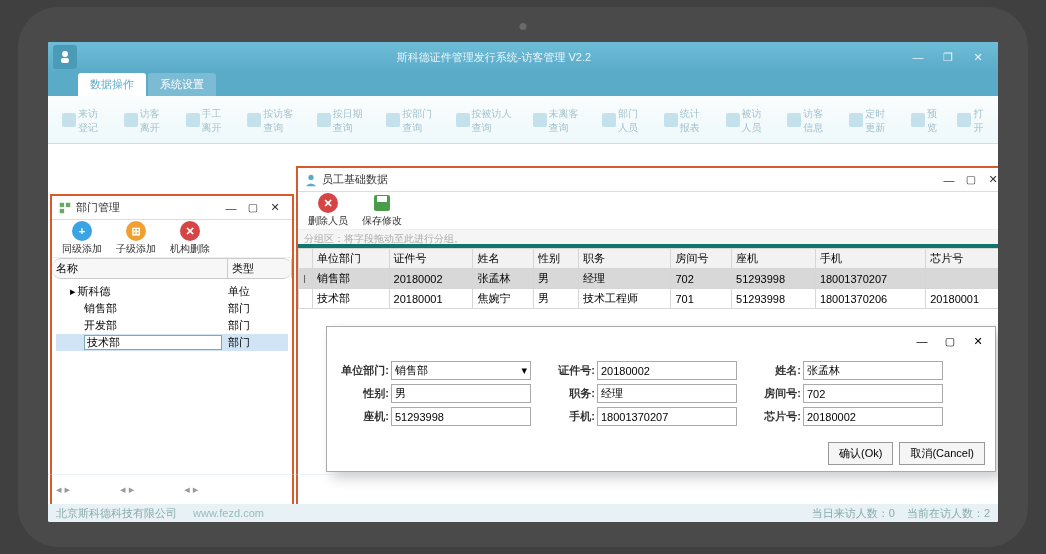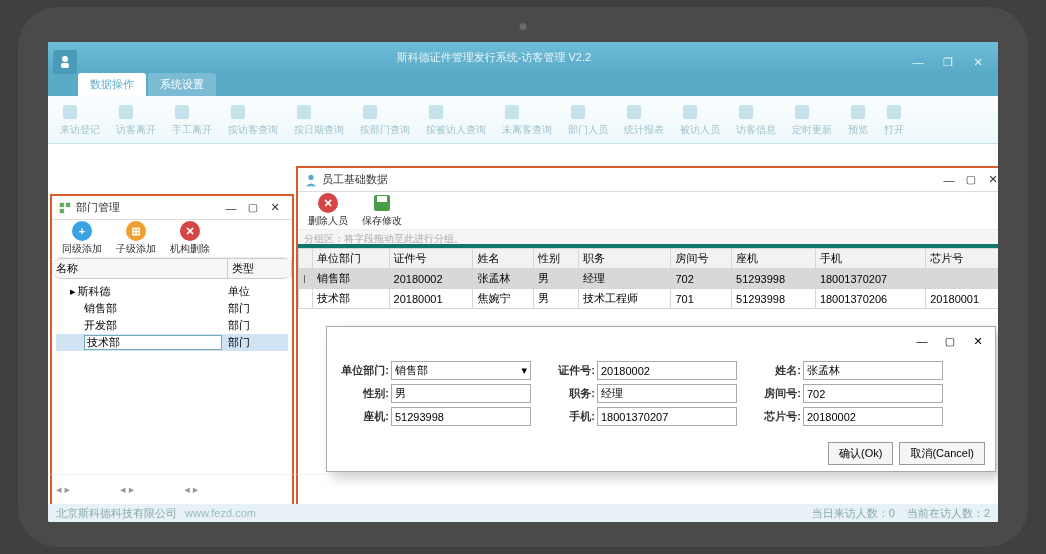--- a/index.html
+++ b/index.html
@@ -1,31 +1,31 @@
 <!DOCTYPE html>
 <html><head>
 <meta charset="utf-8">
 <style>
 * { box-sizing: border-box; margin: 0; padding: 0; font-family: "Microsoft YaHei", sans-serif; font-size: 11px; }
 body { background: #404040; display: flex; align-items: center; justify-content: center; height: 554px; width: 1046px; }
 .device-frame { background: #4a4a4a; border-radius: 40px; padding: 35px 30px 25px; width: 1010px; height: 540px; position: relative; }
 .camera { width: 7px; height: 7px; background: #6a6a6a; border-radius: 50%; position: absolute; top: 16px; left: 50%; transform: translateX(-50%); }
 .screen { background: #fff; width: 100%; height: 100%; position: relative; overflow: hidden; border-radius: 2px; }
 
-.titlebar { height: 30px; background: linear-gradient(#6ebdd8, #5aabc8); display: flex; color: #fff; padding: 8px 5px; }
+.titlebar { height: 30px; background: linear-gradient(#6ebdd8, #5aabc8); display: flex; align-items: center; color: #fff; padding: 8px 5px; }
 .titlebar .logo { width: 24px; height: 24px; background: #4a9bb8; border-radius: 3px; margin-right: 8px; display:flex; align-items:center; justify-content:center; }
 .titlebar .title { flex: 1; text-align: center; color: #e8f4f8; font-size: 11px; }
 .titlebar .wbtn { width: 30px; height: 24px; display: flex; align-items: center; justify-content: center; color: #e8f4f8; cursor: pointer; }
 
 .main-tabs { height: 24px; background: #5aabc8; display: flex; align-items: flex-end; padding-left: 30px; gap: 2px; }
 .main-tab { padding: 4px 12px; color: #fff; background: rgba(255,255,255,0.2); border-radius: 3px 3px 0 0; cursor: pointer; }
 .main-tab.active { background: #fff; color: #5aabc8; }
 
 .ribbon { height: 48px; background: linear-gradient(#fafdfe, #eef8fb); border-bottom: 1px solid #c8e2ec; display: flex; padding: 4px 6px; gap: 4px; }
-.ribbon-item { display: flex; flex-direction: column; justify-content: center; padding: 2px 6px; opacity: 0.45; }
+.ribbon-item { display: flex; flex-direction: row; align-items: center; justify-content: center; padding: 2px 6px; opacity: 0.45; }
 .ribbon-icon { width: 20px; height: 20px; display:flex; align-items:center; justify-content:center; }
 .ribbon-label { font-size: 10px; color: #3a7a8f; margin-top: 2px; }
 
 .workspace { position: absolute; top: 102px; left: 0; right: 0; bottom: 18px; background: #fff; }
 .statusbar { position: absolute; bottom: 0; left: 0; right: 0; height: 18px; background: #e8f2f6; display: flex; align-items: center; padding: 0 8px; color: #8aa; font-size: 10px; }
 .statusbar .spacer { flex: 1; }
 .tabstrip { position: absolute; bottom: 18px; left: 0; right: 0; height: 30px; border-top: 1px solid #cbe3ec; display: flex; align-items:center; padding-left: 8px; gap: 50px; opacity: 0.4;}
 
 .panel { position: absolute; background: #fff; border: 2px solid #d85a2a; }
 
@@ -407,20 +407,20 @@
     </div>
 
     <div class="tabstrip">
       <span>◂ ▸</span>
       <span>◂ ▸</span>
       <span>◂ ▸</span>
     </div>
 
     <div class="statusbar">
       <span>北京斯科德科技有限公司</span>
-      <span style="margin-left:8px;color:#9bb">www.fezd.com</span>
+      <span style="margin-left:16px;color:#9bb">www.fezd.com</span>
       <div class="spacer"></div>
       <span>当日来访人数：0</span>
       <span style="margin-left:12px">当前在访人数：2</span>
     </div>
 
   </div>
 </div>
 
 </body></html>

